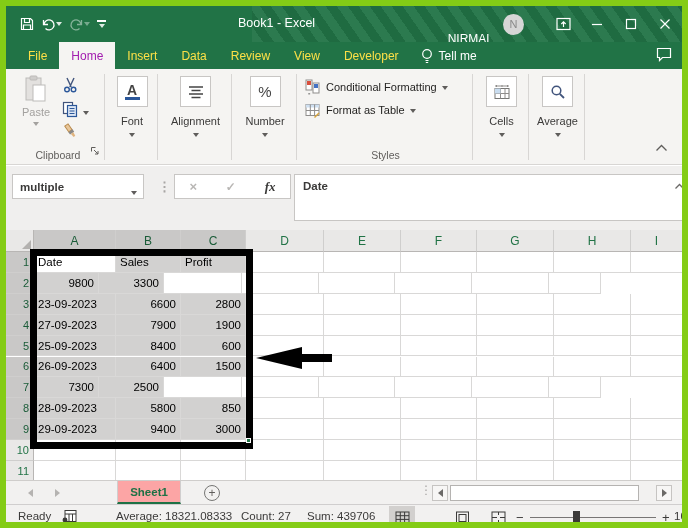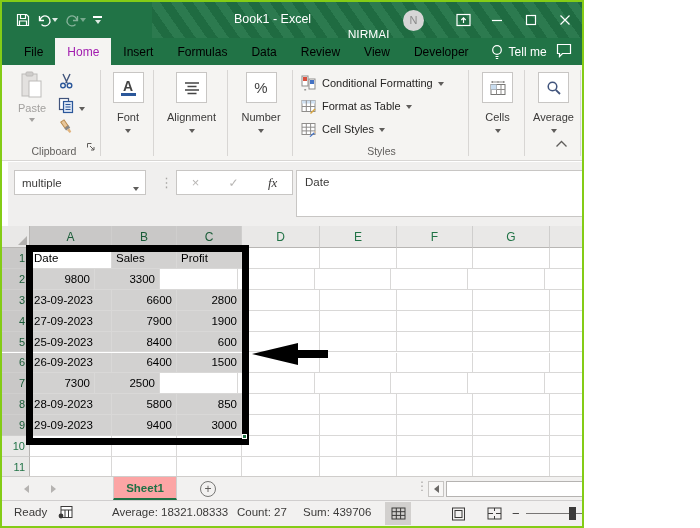--- a/index.html
+++ b/index.html
@@ -1,38 +1,38 @@
 <!DOCTYPE html>
 <html><head>
 <meta charset="utf-8">
 <style>
   * { margin:0; padding:0; box-sizing:border-box; }
   html,body { width:700px; height:528px; font-family:"Liberation Sans", sans-serif; background:#fff; }
-  .window { position:relative; width:584px; height:528px; background:#fff; border:2px solid #84cc16; overflow:hidden; }
+  .window { position:relative; width:688px; height:528px; background:#fff; border:6px solid #84cc16; overflow:hidden; }
 
   
   .titlebar { position:absolute; left:0; top:0; right:0; height:36px; background:#217346; overflow:hidden; }
   .titlebar .pattern { position:absolute; right:0; top:0; width:430px; height:100%;
      background:repeating-linear-gradient(55deg, rgba(255,255,255,.05) 0 9px, rgba(0,0,0,.07) 9px 18px); }
   .qat { position:absolute; left:14px; top:0; height:36px; display:flex; align-items:center; gap:7px; }
   .qat .ic { display:flex; align-items:center; }
   .dim { opacity:.45; }
   .caret-w { width:0;height:0;border-left:3px solid transparent;border-right:3px solid transparent;border-top:4px solid rgba(255,255,255,.85); display:inline-block; }
   .qat-more { display:flex; flex-direction:column; align-items:center; gap:2px; }
   .qat-more .bar { width:9px; height:2px; background:#fff; }
   .win-title { position:absolute; left:232px; top:10px; color:#fff; font-size:12.5px; }
   .title-right { position:absolute; right:0; top:0; height:36px; display:flex; align-items:center; }
   .user-name { color:#fff; font-size:12px; margin-right:10px;margin-top:30px; }
   .avatar { width:21px; height:21px; border-radius:50%; background:#d6d6d6; color:#8a8a8a; font-size:11px;
             display:flex; align-items:center; justify-content:center; margin-right:22px; }
   .winbtn { width:34px; height:36px; display:flex; align-items:center; justify-content:center; }
 
   
   .tabrow { position:absolute; left:0; top:36px; right:0; height:27px; background:#217346; display:flex; align-items:stretch; padding-left:10px; }
-  .tab { color:#000000; font-size:12px; padding:0 12px; display:flex; align-items:center; }
+  .tab { color:#fde047; font-size:12px; padding:0 12px; display:flex; align-items:center; }
   .tab.active { background:#f5f4f2; color:#a21caf; }
   .tellme { color:#fff; font-size:12px; display:flex; align-items:center; gap:6px; padding:0 10px; }
   .comment-ic { position:absolute; right:10px; top:41px; }
 
   
   .ribbon { position:absolute; left:0; top:63px; right:0; height:96px; background:#f5f4f2; border-bottom:1px solid #d8d6d4; }
   .rsep { position:absolute; top:5px; width:1px; height:86px; background:#d8d6d4; }
   .rgroup { position:absolute; top:0; height:96px; }
   .grp-label { position:absolute; bottom:4px; left:0; right:0; text-align:center; font-size:10.5px; color:#605e5c; }
   .collapsed-grp { display:flex; flex-direction:column; align-items:center; padding-top:7px; }
@@ -45,21 +45,21 @@
   
   .paste-btn { position:absolute; left:4px; top:6px; width:40px; height:70px; display:flex; flex-direction:column; align-items:center; }
   .paste-lbl { font-size:11px; color:#a3a19f; margin-top:3px; }
   .clip-small { position:absolute; left:50px; }
   .dlg-launcher { position:absolute; right:4px; bottom:5px; }
   
   .style-item { position:absolute; left:6px; height:20px; display:flex; align-items:center; gap:5px; font-size:11px; color:#252423; }
   .collapse-chevron { position:absolute; right:14px; bottom:8px; }
 
   
-  .formula-row { position:absolute; left:6px; top:160px; right:0; height:64px; background:#f0efee; }
+  .formula-row { position:absolute; left:0; top:160px; right:0; height:64px; background:#f0efee;font-weight:bold; }
   .namebox { position:absolute; left:6px; top:8px; width:132px; height:25px; background:#fff; border:1px solid #c8c6c4;
              font-size:11.5px; color:#3b3a39; display:flex; align-items:center; padding-left:7px; }
   .namebox .nb-caret { position:absolute; right:6px; top:10px; }
   .grip { position:absolute; left:152px; top:8px; color:#a8a6a4; font-size:13px; line-height:25px; }
   .fxbox { position:absolute; left:168px; top:8px; width:117px; height:25px; background:#fff; border:1px solid #c8c6c4;
            display:flex; align-items:center; justify-content:space-around; }
   .fx-x { color:#b8b6b4; font-size:13px; }
   .fx-ok { color:#b8b6b4; font-size:12px; }
   .fx-fx { font-family:"Liberation Serif", serif; font-style:italic; font-size:13px; color:#3b3a39; }
   .formulabar { position:absolute; left:288px; top:8px; width:398px; height:47px; background:#fff; border:1px solid #c8c6c4;
@@ -181,21 +181,20 @@
           </svg>
       </span>
     </div>
   </div>
 
   <div class="tabrow">
     <span id="tabs-host" style="display:flex;align-items:stretch;">
         <span class="tab">File</span>
         <span class="tab active">Home</span>
         <span class="tab">Insert</span>
-        <span class="tab">Formulas</span>
         <span class="tab">Data</span>
         <span class="tab">Review</span>
         <span class="tab">View</span>
         <span class="tab">Developer</span>
       </span>
     <span class="tellme">
       <svg width="12" height="16" viewBox="0 0 12 16">
           <circle cx="6" cy="6" r="4.3" fill="none" stroke="#fff" stroke-width="1.2"></circle>
           <path d="M4.5 12.5 h3 M4.8 14.5 h2.4" stroke="#fff" stroke-width="1.2"></path>
         </svg>
@@ -299,30 +298,20 @@
           <span class="caret-g" style="margin-top:2px;"></span>
       </div>
       <div class="style-item" style="top:31px;">
         <svg width="16" height="15" viewBox="0 0 16 15">
           <rect x="1" y="1.5" width="13" height="11" fill="#fff" stroke="#8f8d8b"></rect>
           <rect x="1" y="1.5" width="13" height="3" fill="#cfe0f1"></rect>
           <path d="M1 7.5 h13 M5.3 1.5 v11 M9.6 1.5 v11" stroke="#8f8d8b" stroke-width="1"></path>
           <path d="M9 14 l4.5-4.5 1 1 L10 15 z" fill="#d8a43c"></path>
         </svg>
         <span>Format as Table</span>
-          <span class="caret-g" style="margin-top:2px;"></span>
-      </div>
-      <div class="style-item" style="top:54px;">
-        <svg width="16" height="15" viewBox="0 0 16 15">
-          <rect x="1" y="1.5" width="13" height="11" fill="#fff" stroke="#8f8d8b"></rect>
-          <path d="M1 5.2 h13 M1 8.9 h13 M5.3 1.5 v11 M9.6 1.5 v11" stroke="#8f8d8b" stroke-width="1"></path>
-          <path d="M8.5 14.5 l4-4 1.5 0.5 -4.5 4 z" fill="#4472c4"></path>
-            <path d="M13 10 l1.5-1 0.5 1.5 -1 0.5 z" fill="#e8c69a"></path>
-        </svg>
-        <span>Cell Styles</span>
           <span class="caret-g" style="margin-top:2px;"></span>
       </div>
       <div class="grp-label">Styles</div>
     </div>
 
     <div class="rgroup collapsed-grp" style="left:469px;width:53px;">
       <div class="cg-btn">
         <svg width="18" height="16" viewBox="0 0 18 16">
           <path d="M2 2 h14 M3.5 1 v2 M9 1 v2 M14.5 1 v2" stroke="#8f8d8b" stroke-width="1"></path>
           <rect x="2" y="4.5" width="14" height="10" fill="#fff" stroke="#767674"></rect>

